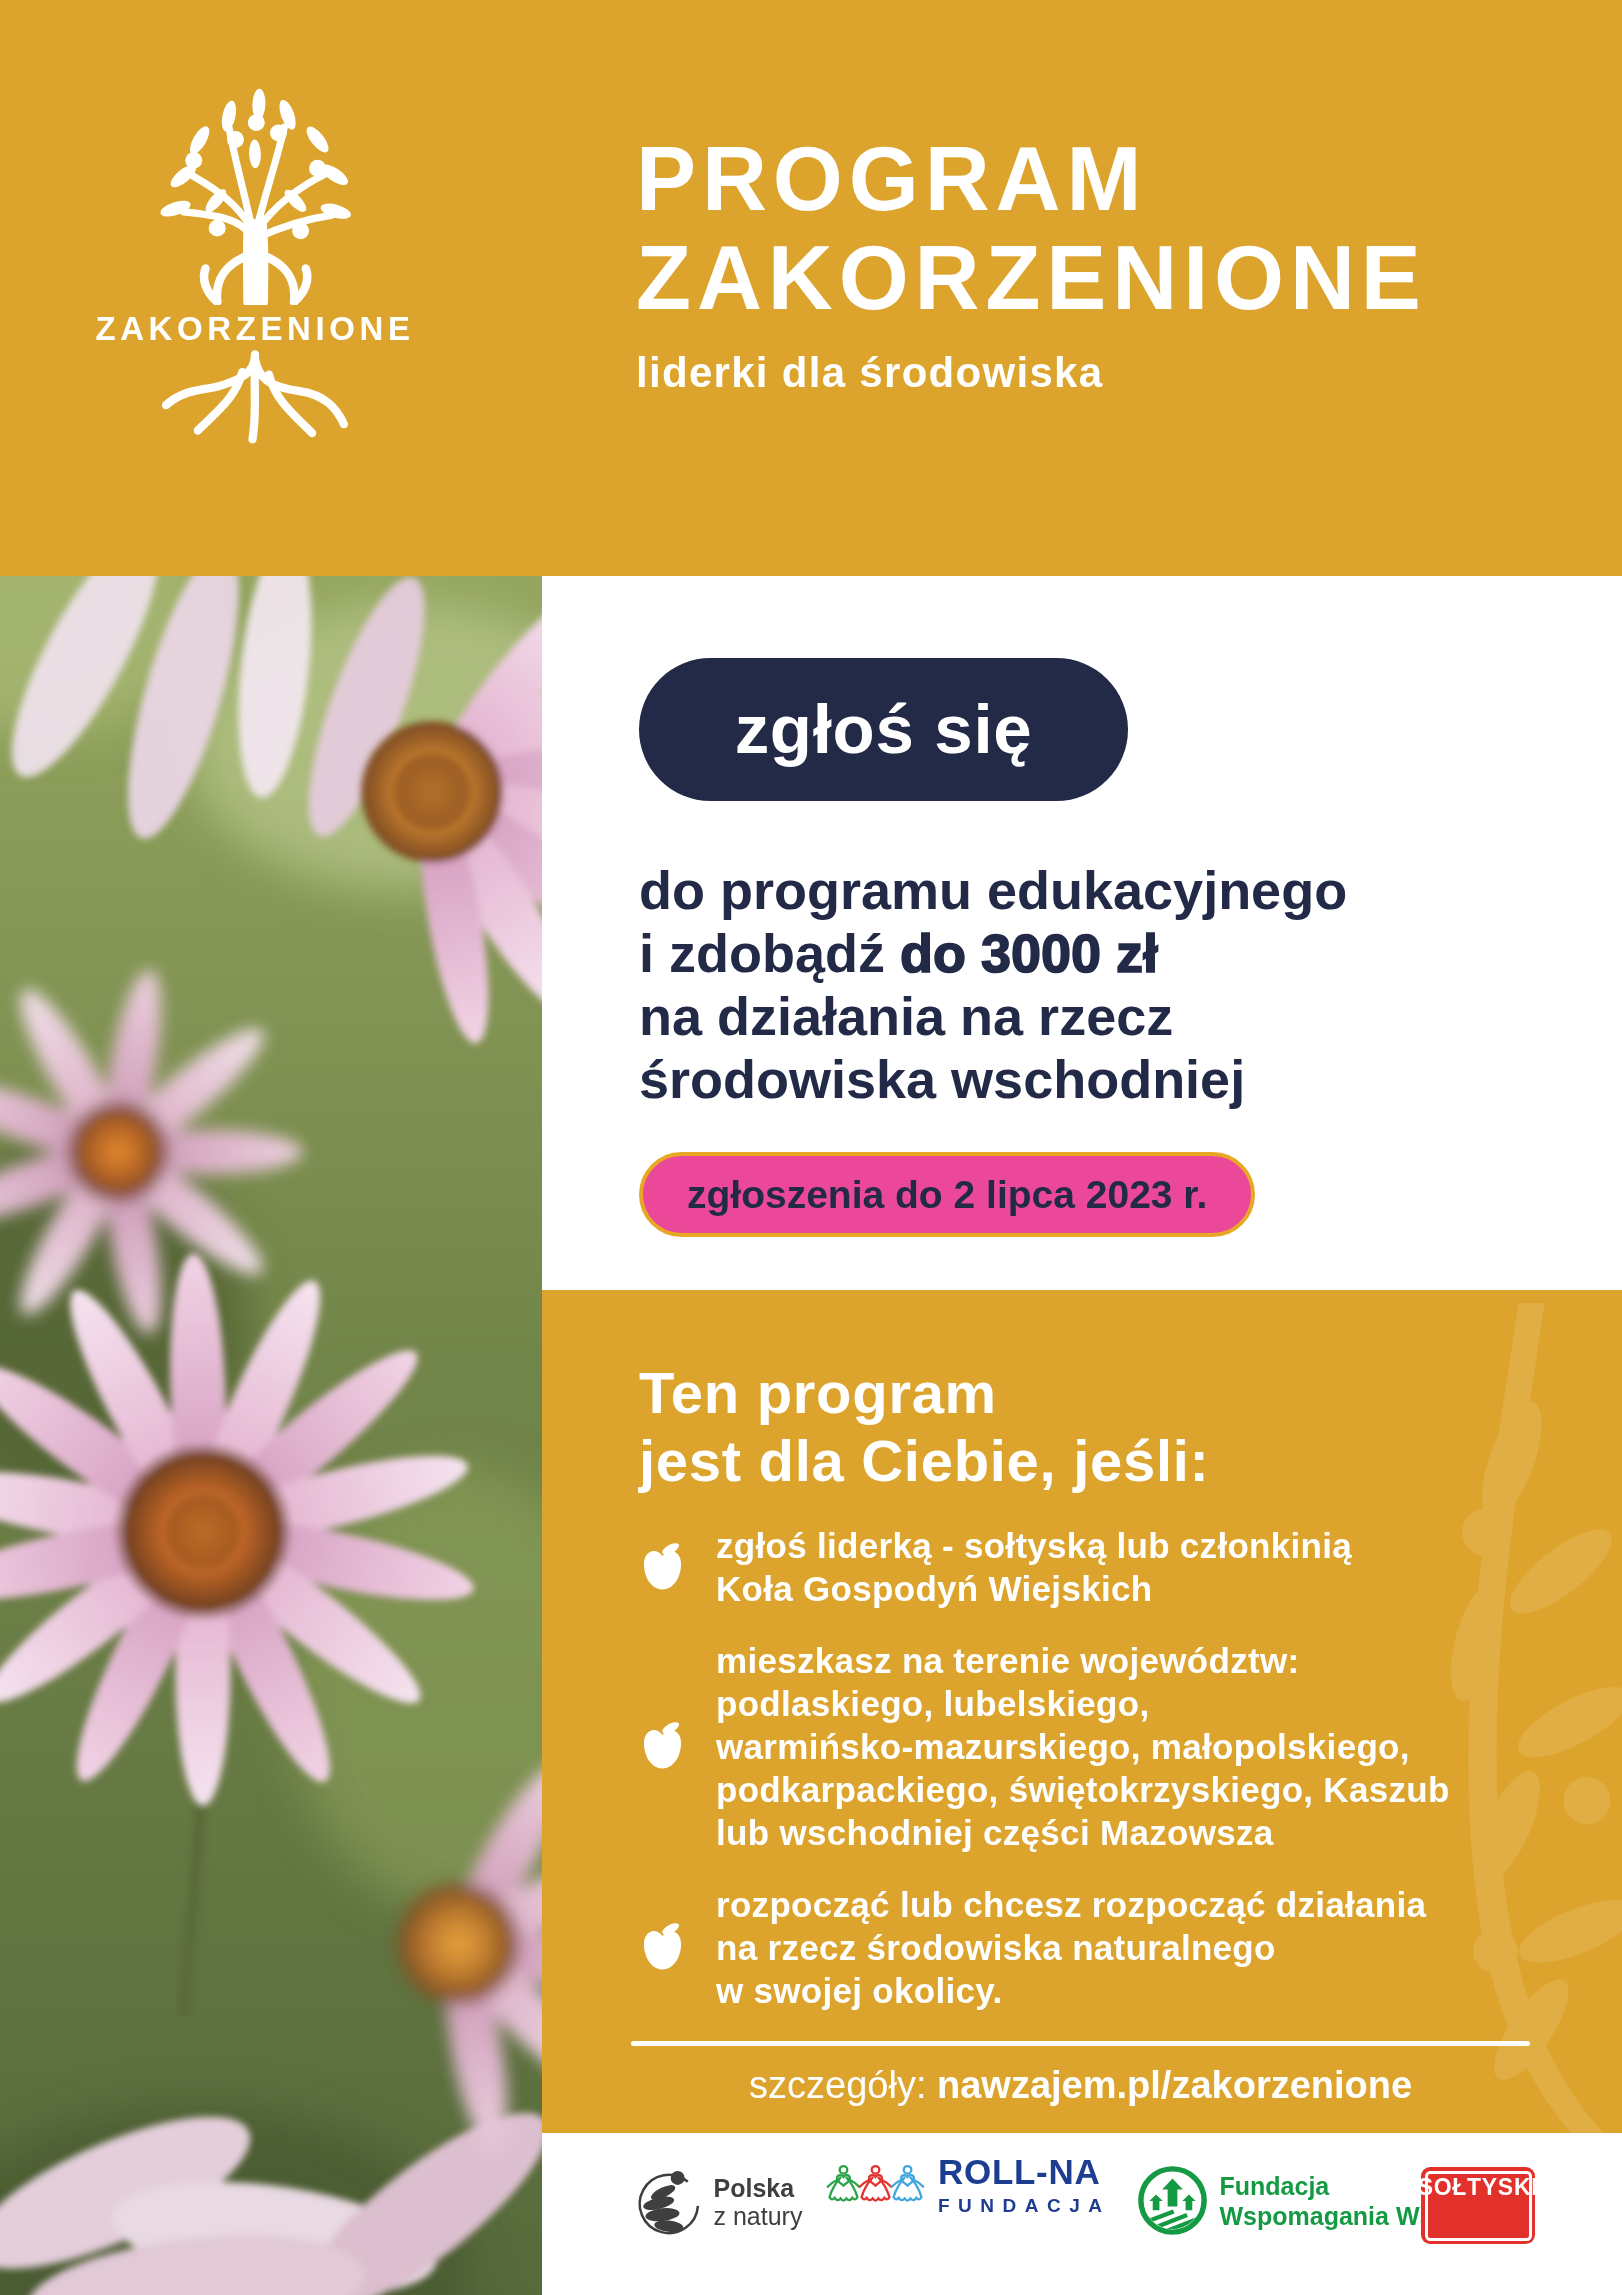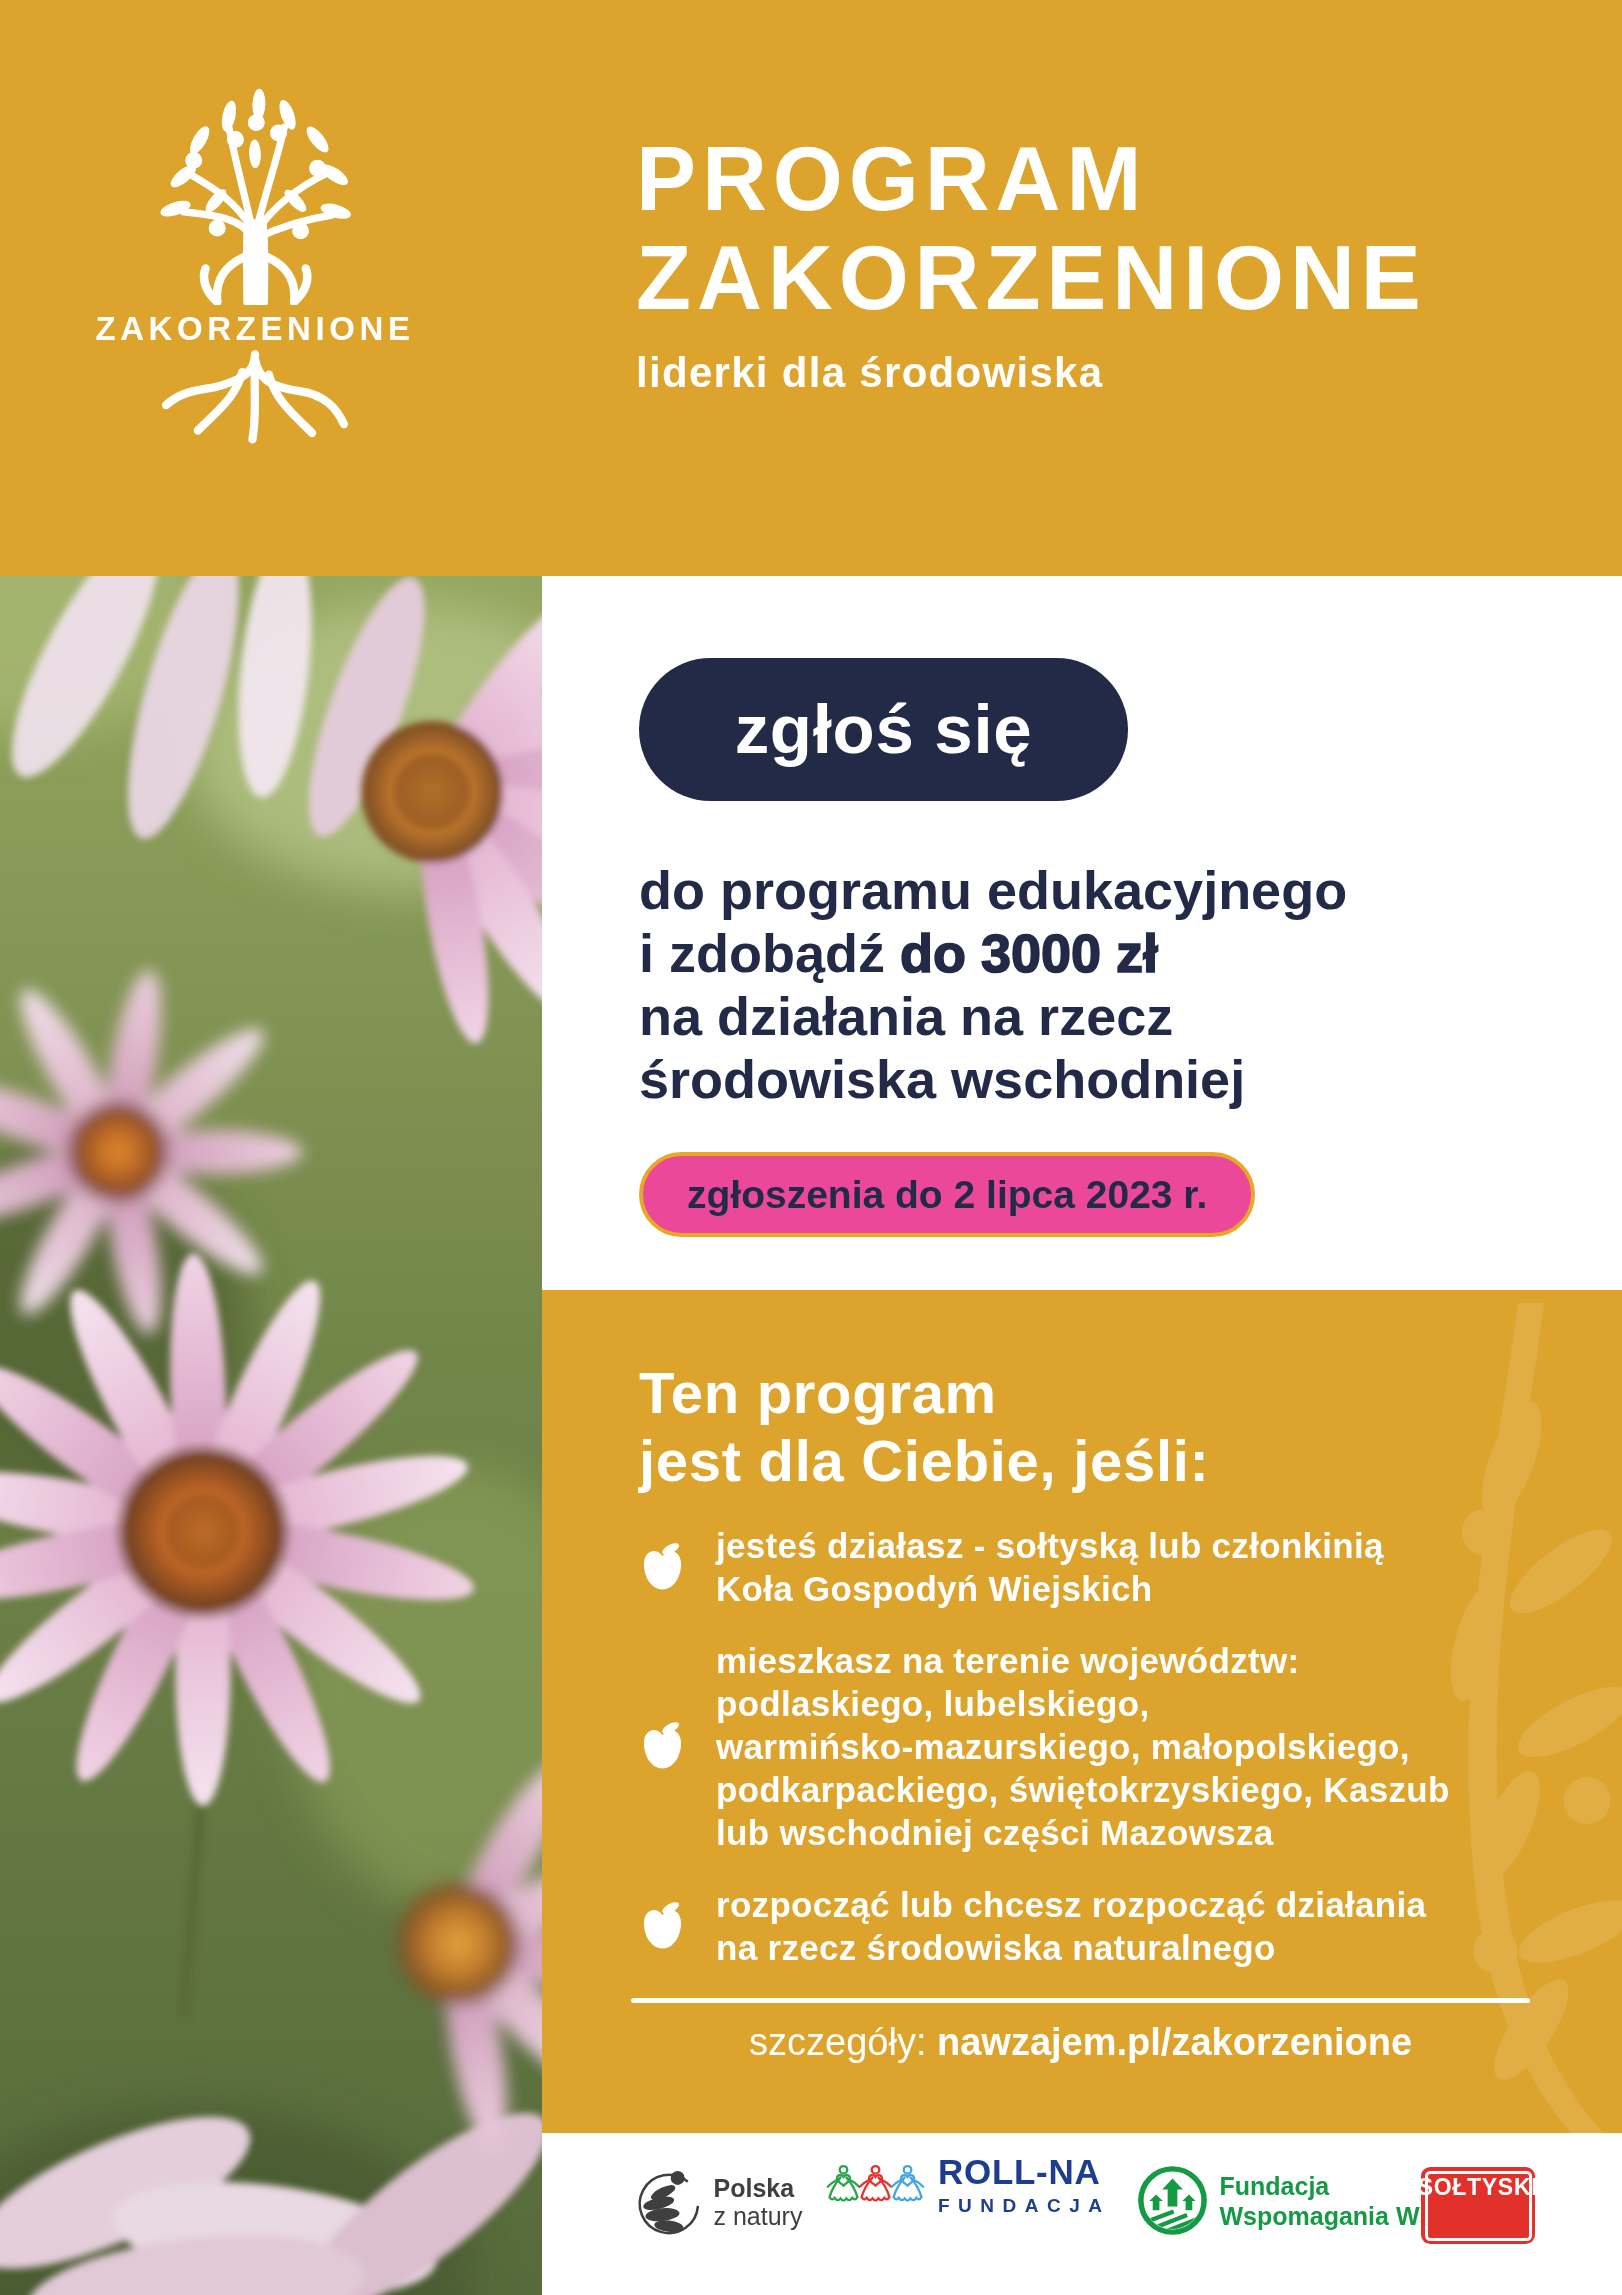--- a/index.html
+++ b/index.html
@@ -287,21 +287,21 @@
       </div>
 
       <div class="bullets">
 
         <div class="bullet">
           <svg class="apple" viewBox="0 0 40 44">
             <path fill="#ffffff" d="M20,12 C26,4 36,8 36,19 C36,31 29,41 20,41 C11,41 4,31 4,19 C4,8 14,4 20,12 Z"></path>
             <ellipse cx="27" cy="6" rx="8" ry="3.6" fill="#ffffff" transform="rotate(-28 27 6)"></ellipse>
           </svg>
           <div class="bullet-text">
-            <div>jesteś działasz - sołtyską lub członkinią</div>
+            <div>zgłoś liderką - sołtyską lub członkinią</div>
             <div>Koła Gospodyń Wiejskich</div>
           </div>
         </div>
 
         <div class="bullet">
           <svg class="apple" viewBox="0 0 40 44">
             <path fill="#ffffff" d="M20,12 C26,4 36,8 36,19 C36,31 29,41 20,41 C11,41 4,31 4,19 C4,8 14,4 20,12 Z"></path>
             <ellipse cx="27" cy="6" rx="8" ry="3.6" fill="#ffffff" transform="rotate(-28 27 6)"></ellipse>
           </svg>
           <div class="bullet-text">
@@ -314,20 +314,21 @@
         </div>
 
         <div class="bullet">
           <svg class="apple" viewBox="0 0 40 44">
             <path fill="#ffffff" d="M20,12 C26,4 36,8 36,19 C36,31 29,41 20,41 C11,41 4,31 4,19 C4,8 14,4 20,12 Z"></path>
             <ellipse cx="27" cy="6" rx="8" ry="3.6" fill="#ffffff" transform="rotate(-28 27 6)"></ellipse>
           </svg>
           <div class="bullet-text">
             <div>rozpocząć lub chcesz rozpocząć działania</div>
             <div>na rzecz środowiska naturalnego</div>
+            <div>w swojej okolicy.</div>
           </div>
         </div>
       </div>
 
       <div class="divider"></div>
       <div class="details">
         <span class="label">szczegóły: </span><span class="url">nawzajem.pl/zakorzenione</span>
       </div>
     </div>
   </div>

